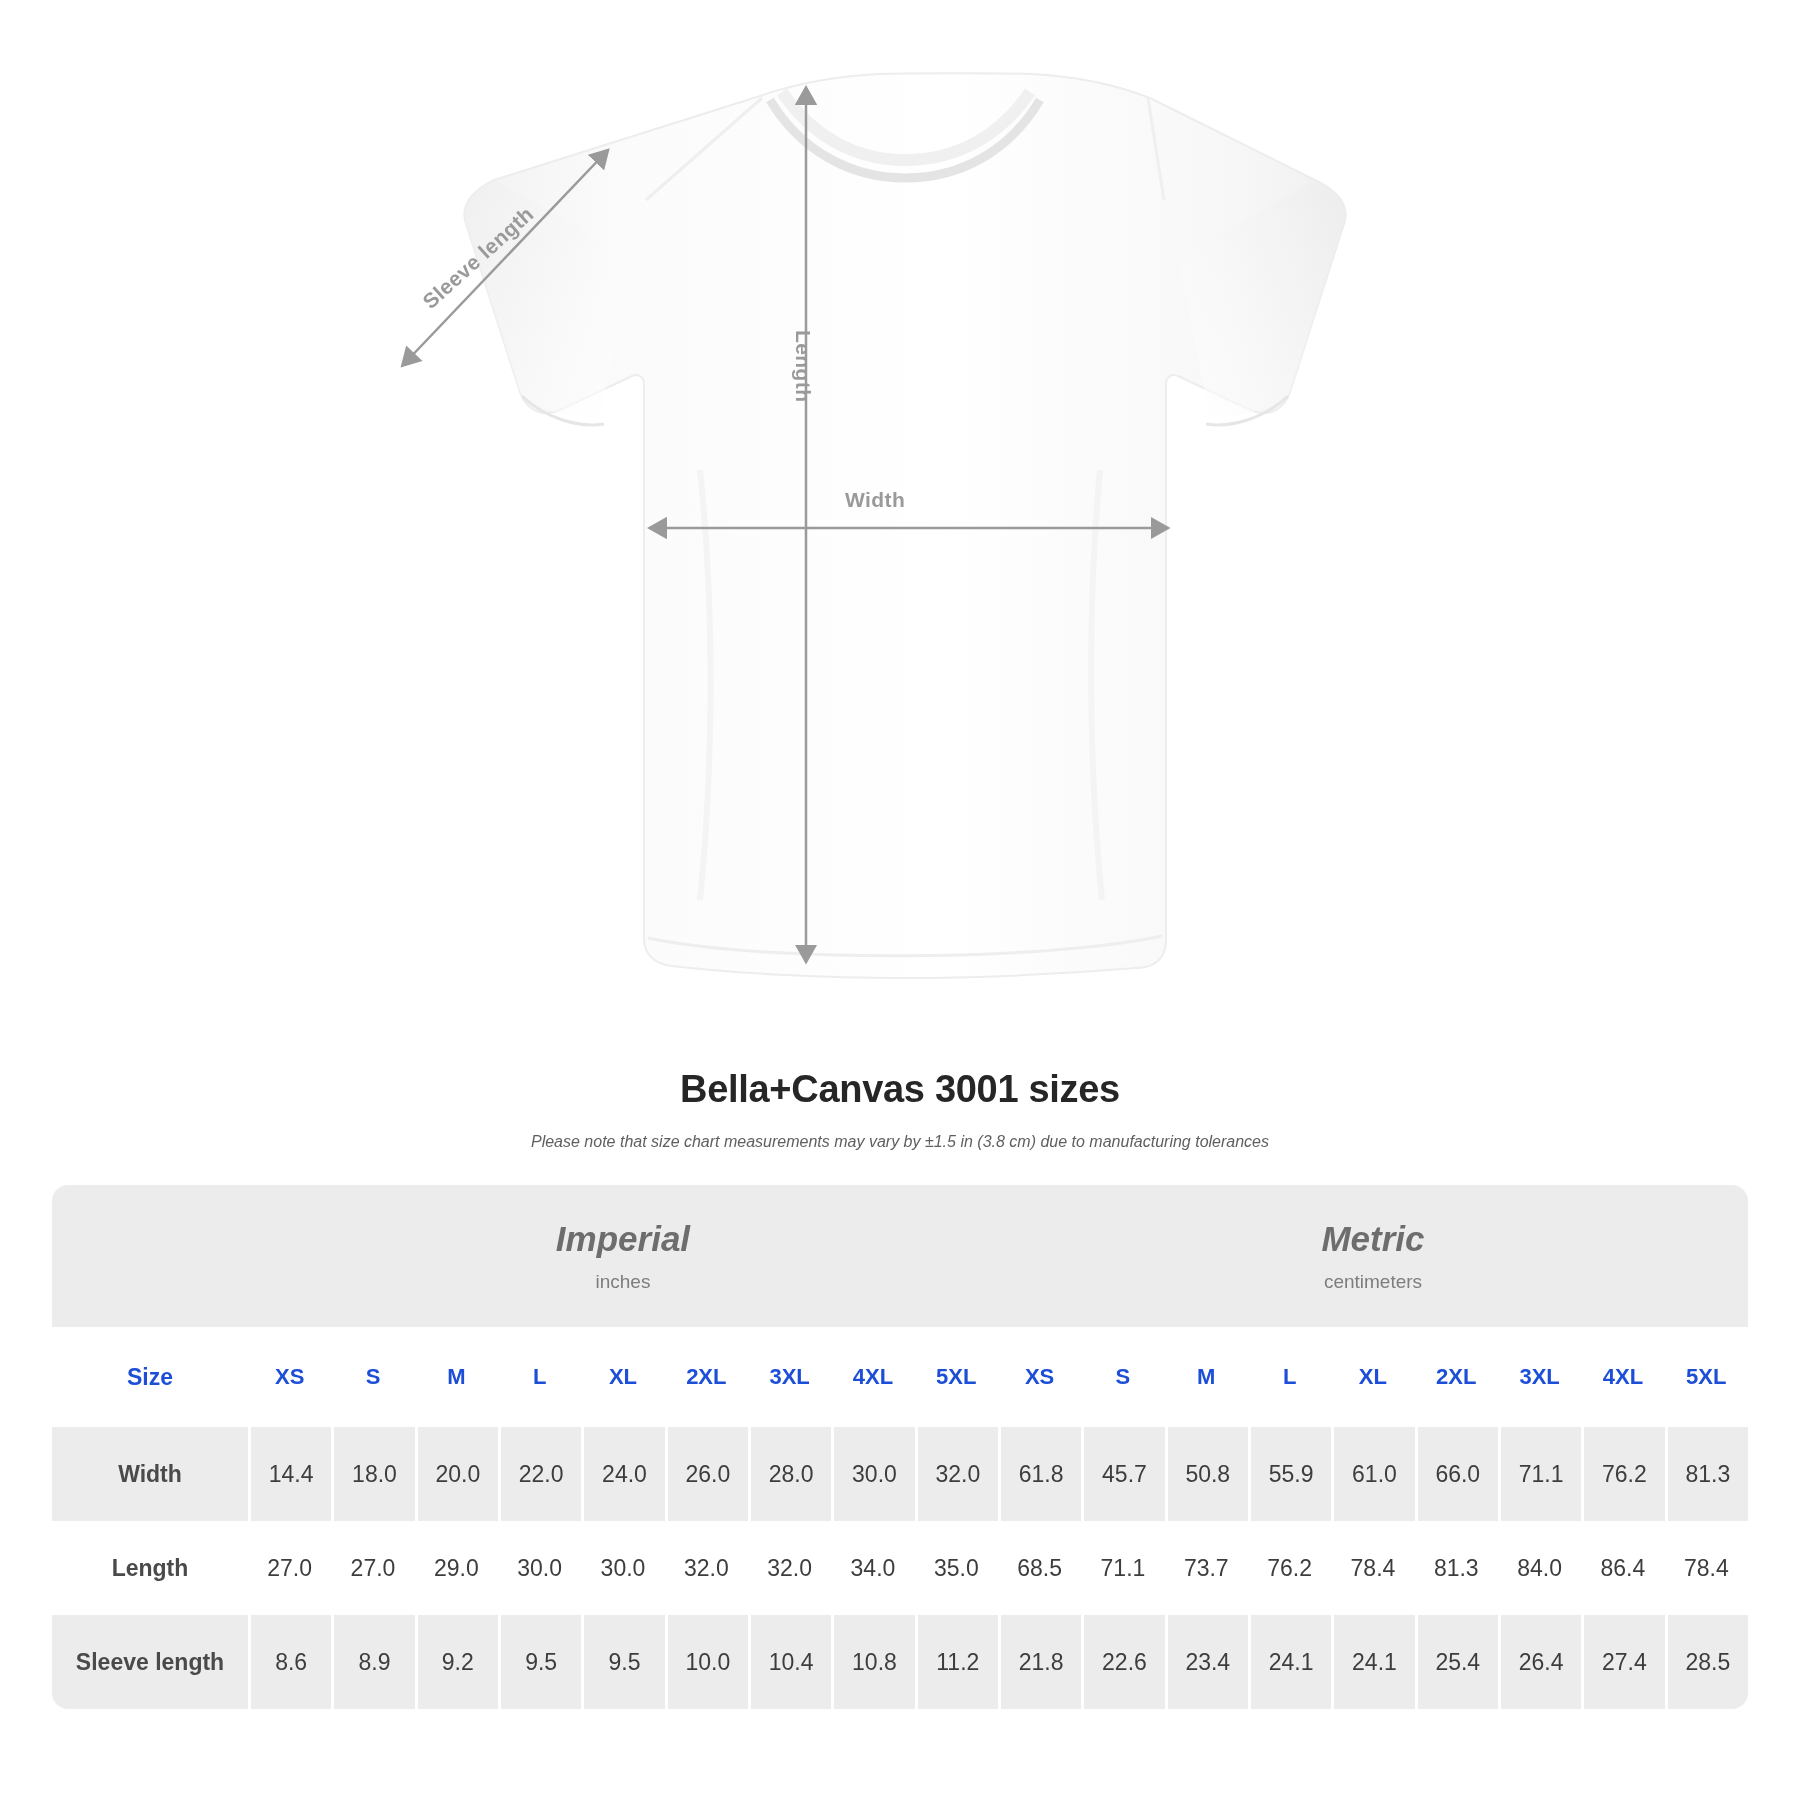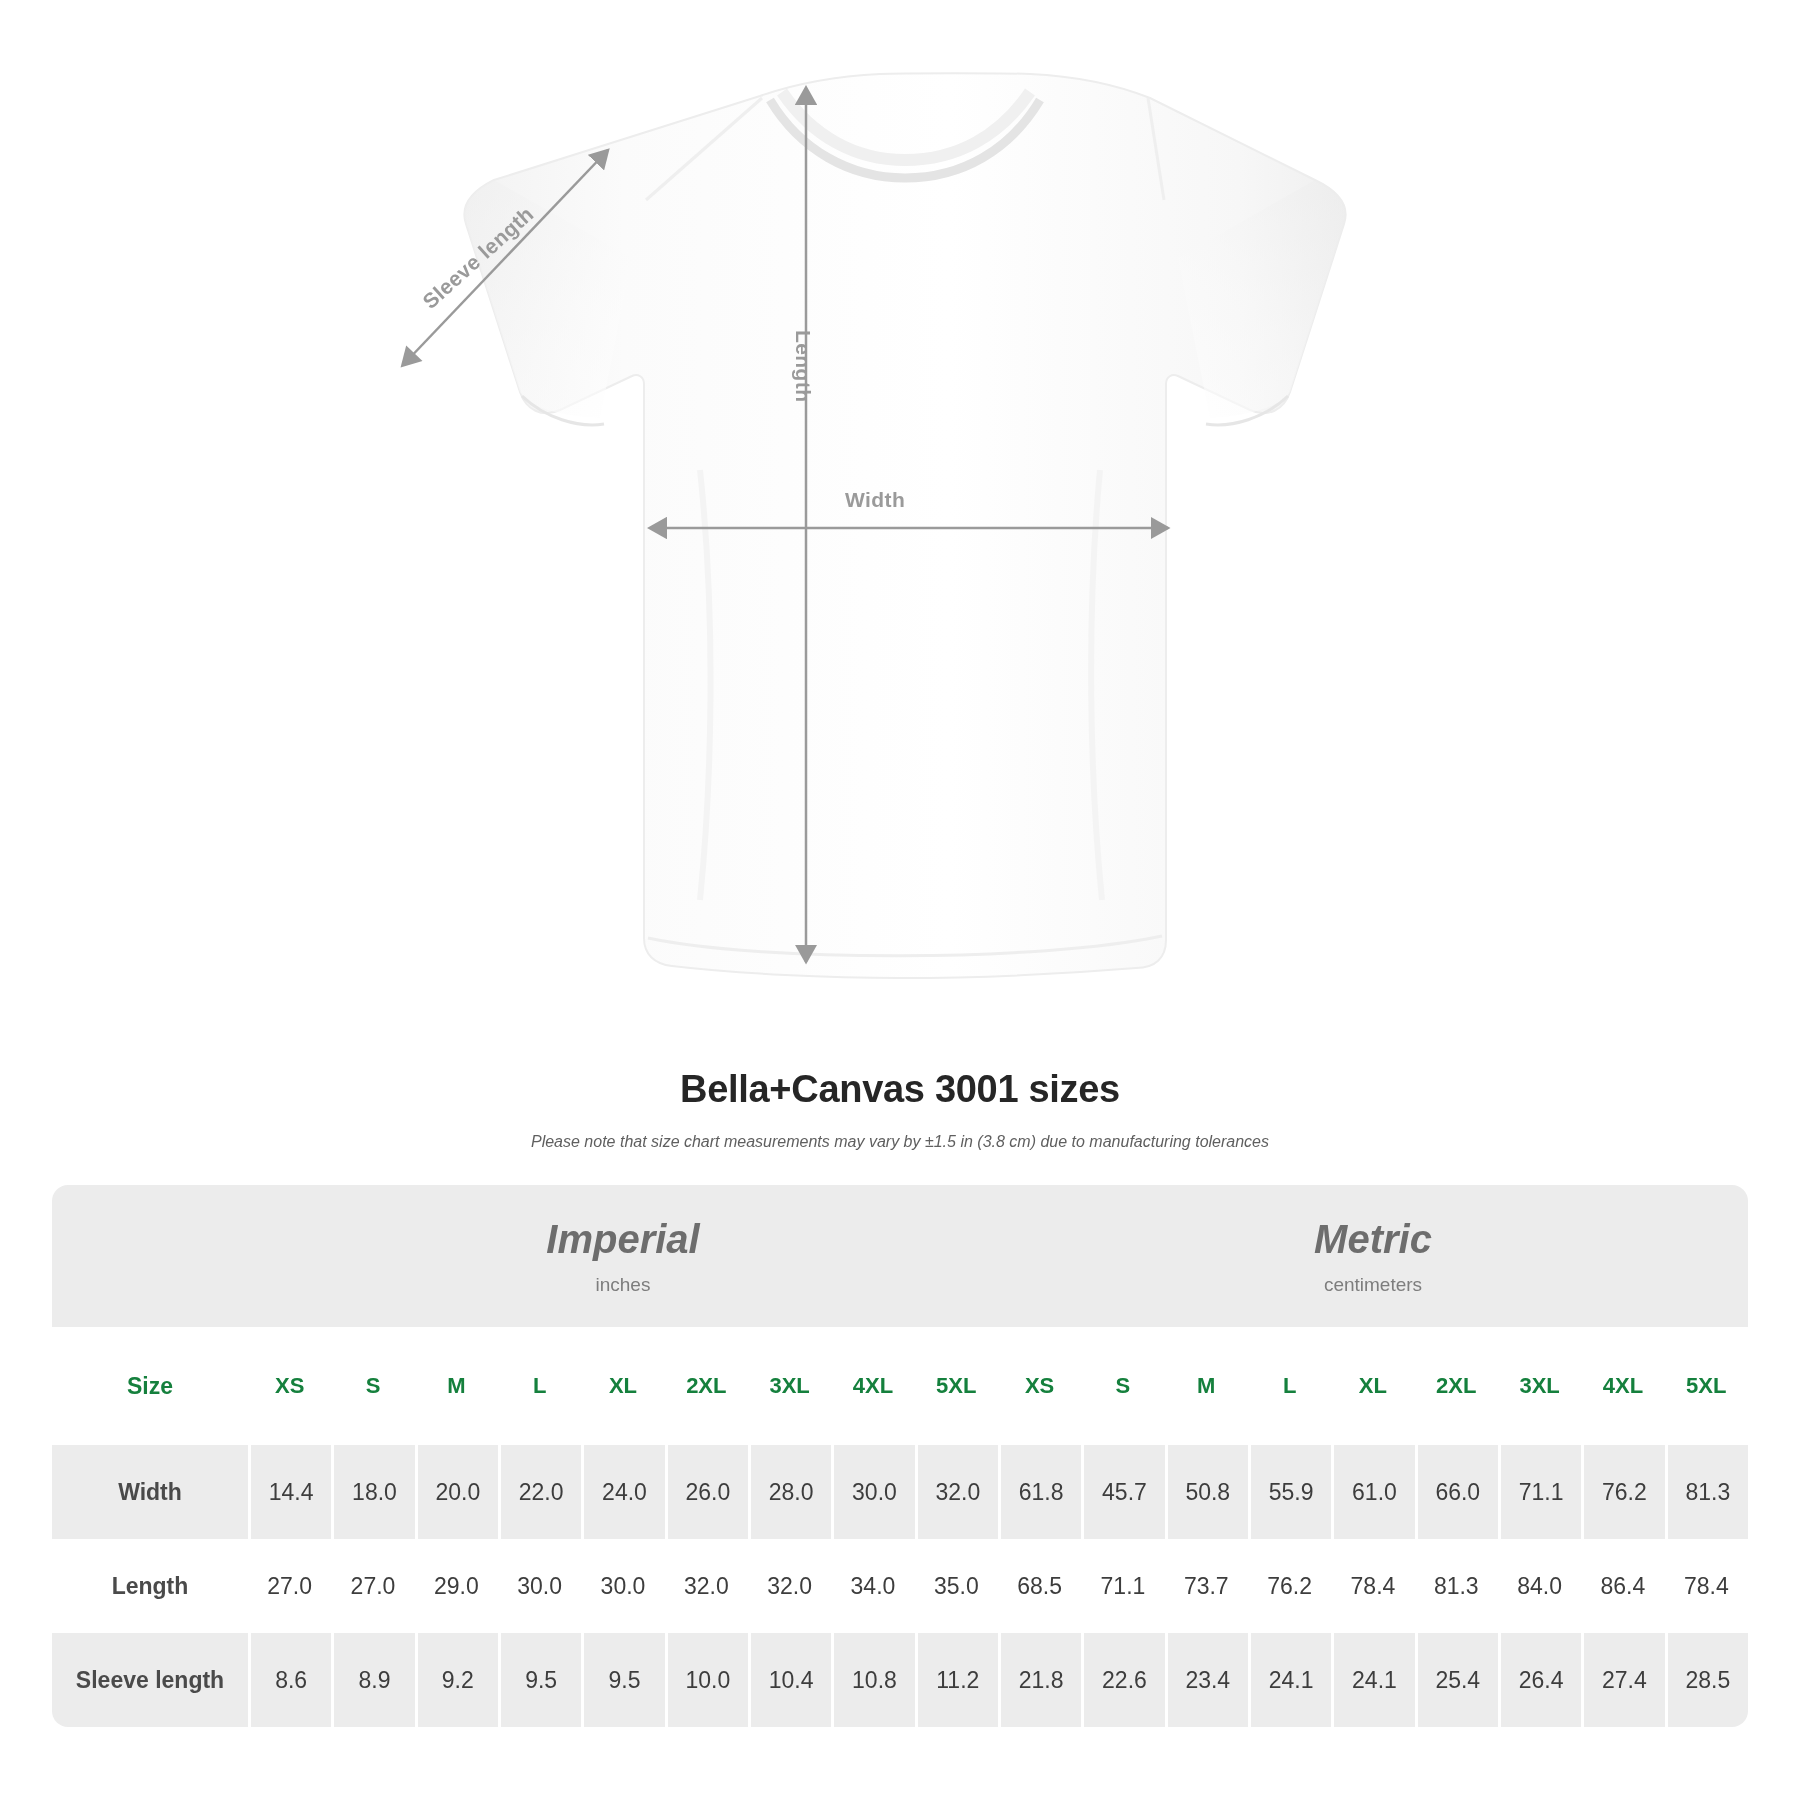--- a/index.html
+++ b/index.html
@@ -94,40 +94,40 @@
     text-align: center;
     vertical-align: middle;
   }
   .unit-cell.first {
     border-top-left-radius: 16px;
   }
   .unit-cell.last {
     border-top-right-radius: 16px;
   }
   .unit-name {
-    font-size: 40px;
+    font-size: 35px;
     font-weight: bold;
     font-style: italic;
     color: #6d6d6d;
   }
   .unit-sub {
     font-size: 19px;
     color: #7d7d7d;
     margin-top: 12px;
   }
 
   
   .hdr-row td {
     background: #ffffff;
-    height: 118px;
+    height: 100px;
     text-align: center;
     vertical-align: middle;
     font-size: 22px;
     font-weight: bold;
-    color: #15803d;
+    color: #1d4ed8;
   }
   .hdr-row td.row-head {
     font-size: 23px;
   }
 
   
   .data-row td {
     height: 94px;
     text-align: center;
     vertical-align: middle;

